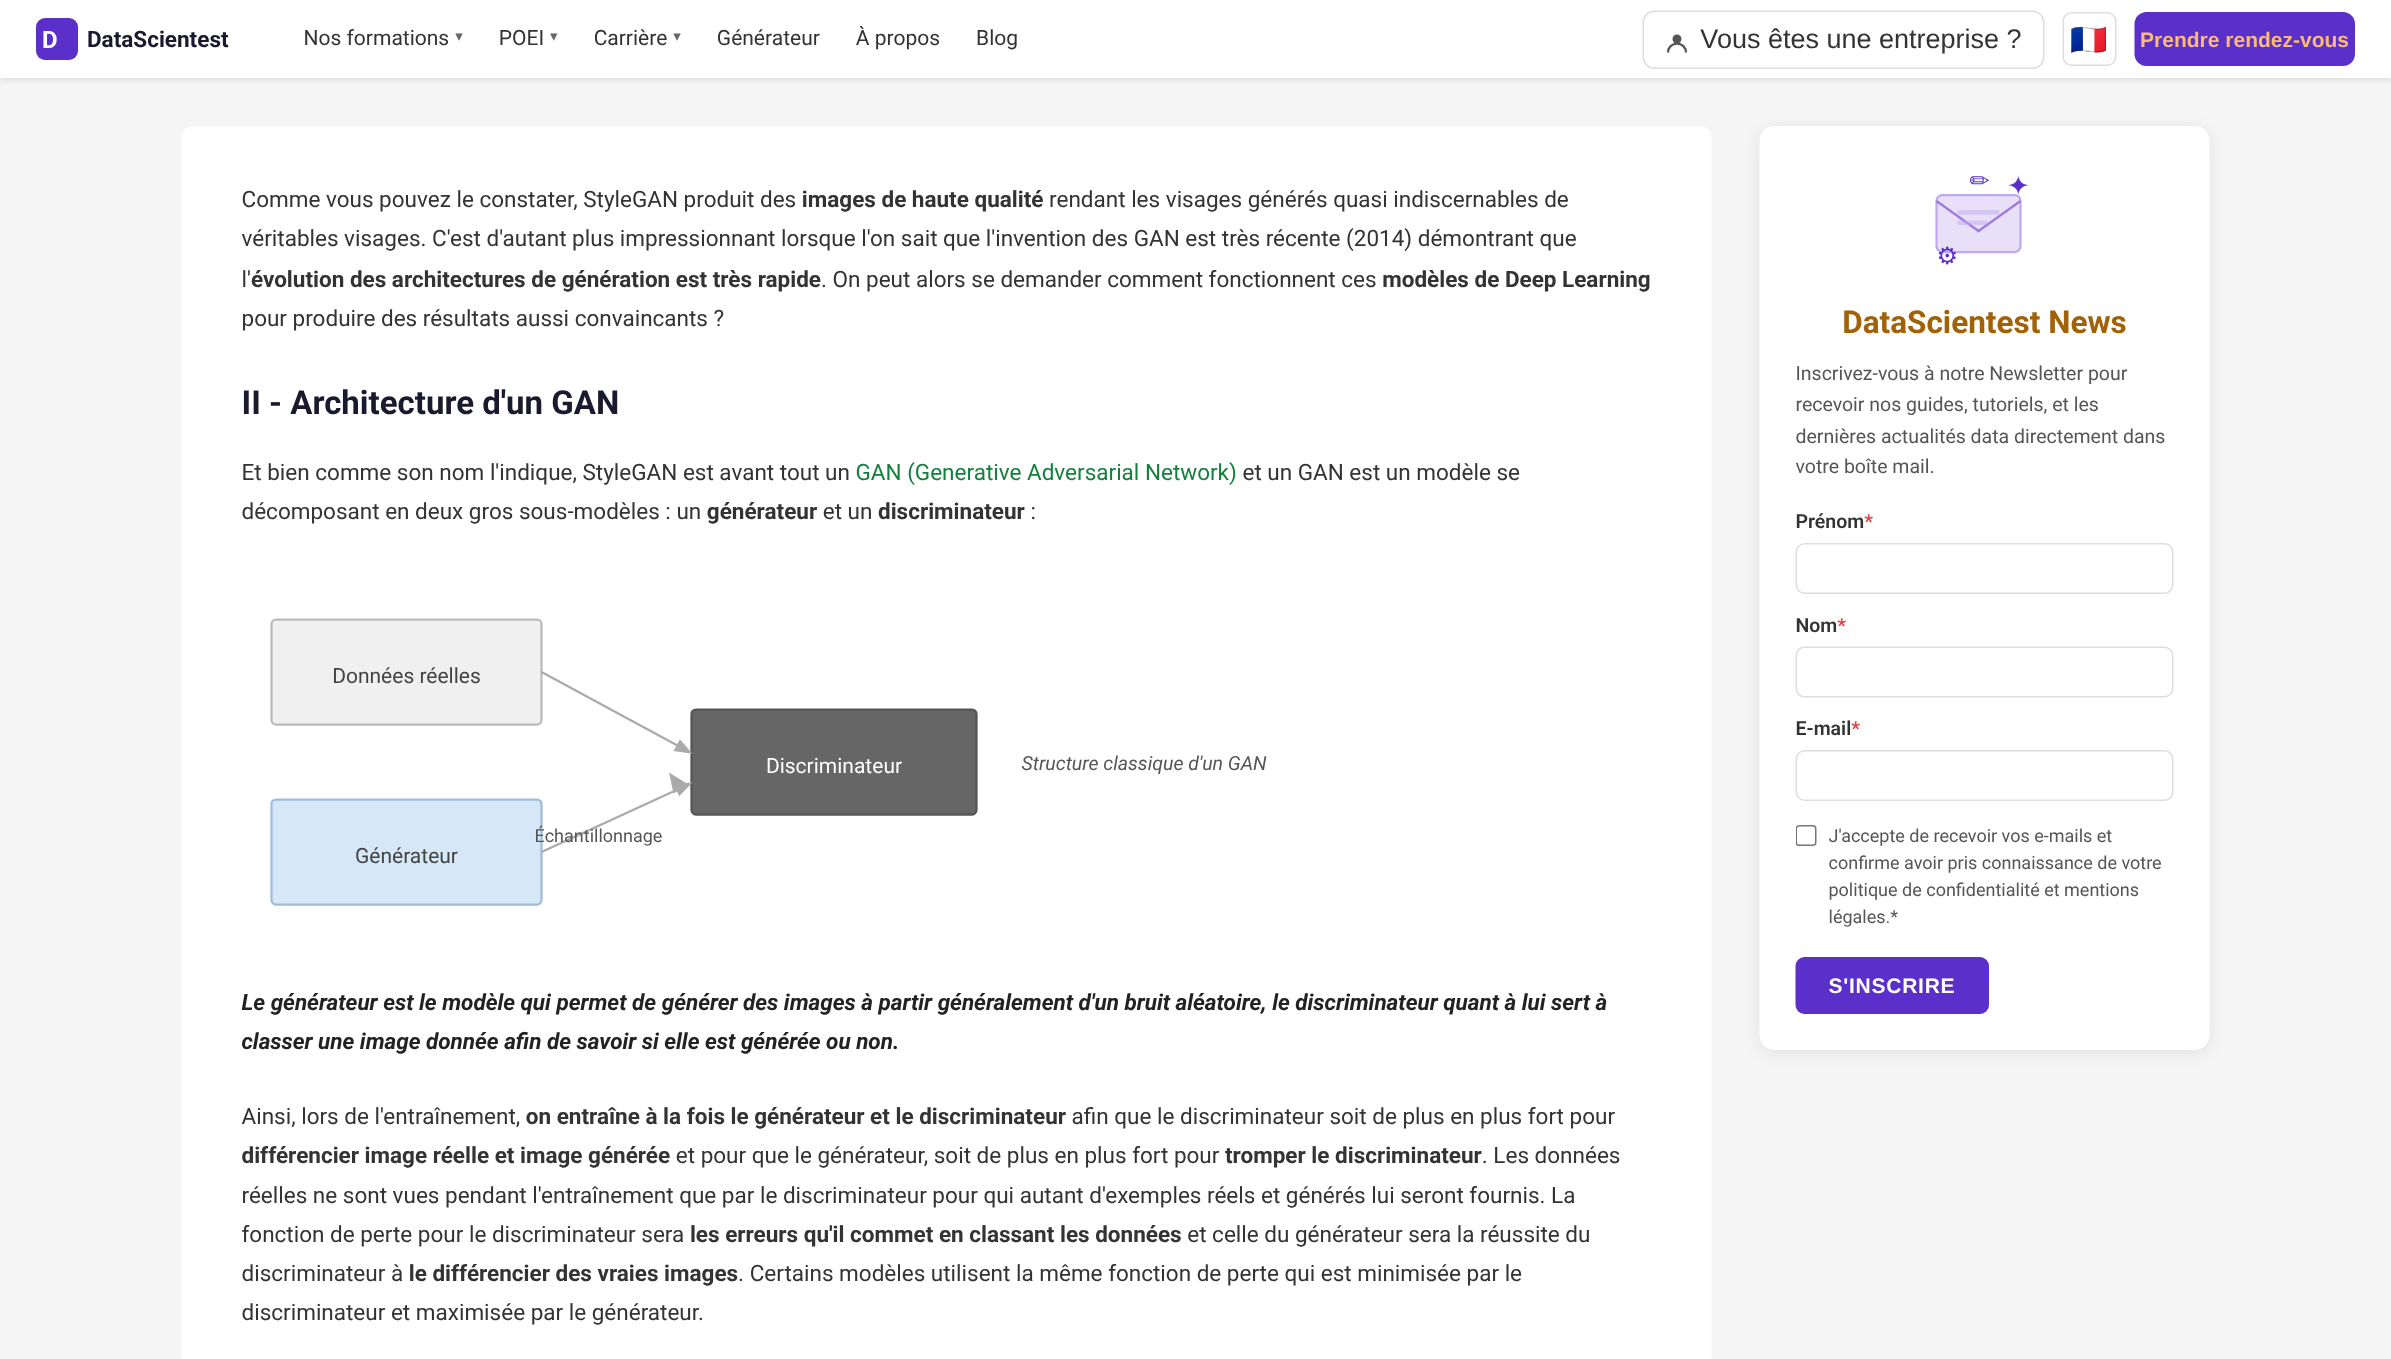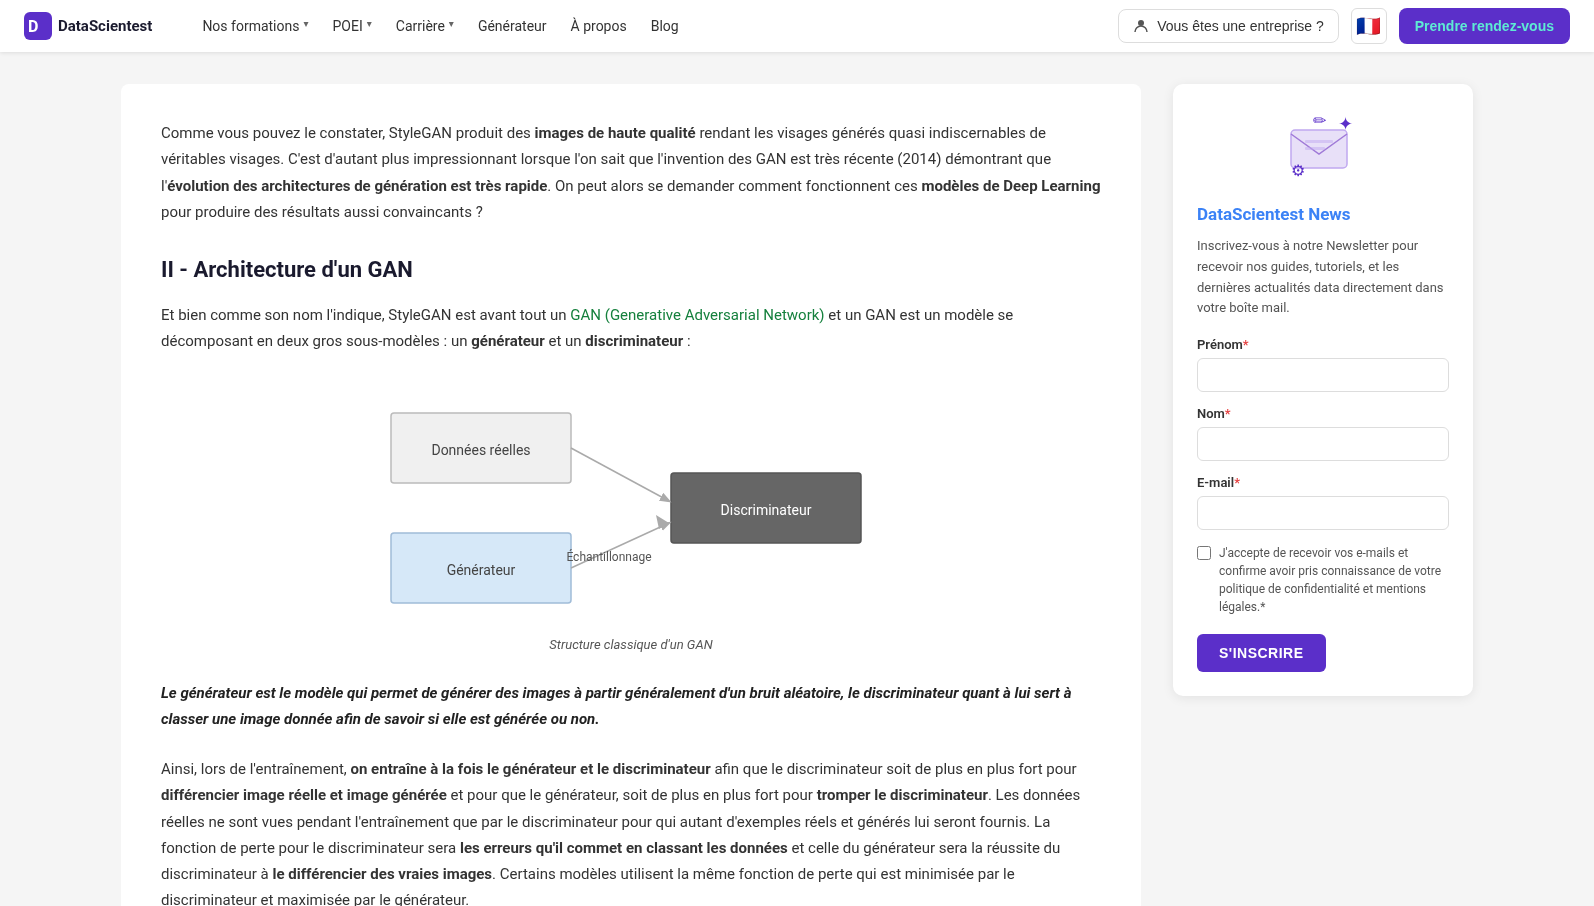--- a/index.html
+++ b/index.html
@@ -58,48 +58,48 @@
     }
     .nav-item .chevron { font-size: 10px; color: #666; }
     .navbar-right {
       display: flex;
       align-items: center;
       gap: 12px;
       flex-shrink: 0;
     }
     .enterprise-btn {
       display: flex;
-      align-items: flex-start;
+      align-items: flex-end;
       gap: 8px;
       padding: 8px 14px;
       border: 1.5px solid #ddd;
       border-radius: 8px;
       cursor: pointer;
-      font-size: 14px;
+      font-size: 18px;
       color: #333;
       background: #fff;
     }
     .flag-btn {
       width: 36px;
       height: 36px;
       border-radius: 6px;
       border: 1px solid #ddd;
       cursor: pointer;
       background: #fff;
       display: flex;
       align-items: center;
       justify-content: center;
       font-size: 20px;
     }
     .cta-btn {
       background: #5b2fc9;
-      color: #5eead4;
+      color: #fdba74;
       border: none;
       border-radius: 8px;
-      padding: 10px 16px;
+      padding: 10px 4px;
       font-size: 14px;
       font-weight: 600;
       cursor: pointer;
       white-space: nowrap;
     }
 
     
     .page-container {
       margin-top: 52px;
       display: flex;
@@ -142,21 +142,21 @@
       margin-bottom: 24px;
     }
     .body-text a {
       color: #15803d;
       text-decoration: none;
     }
 
     
     .diagram-container {
       display: flex;
-      flex-direction: column;
+      flex-direction: row;
       align-items: center;
       margin: 28px 0;
     }
     .diagram-svg-wrapper {
       width: 520px;
     }
     .diagram-caption {
       font-size: 13px;
       color: #555;
       margin-top: 10px;
@@ -184,24 +184,24 @@
       padding: 24px;
       box-shadow: 0 2px 12px rgba(0,0,0,0.08);
     }
     .newsletter-icon {
       width: 80px;
       height: 80px;
       margin: 0 auto 16px;
       display: block;
     }
     .newsletter-title {
-      font-size: 17px;
+      font-size: 21px;
       font-weight: 700;
-      color: #3b82f6;
-      text-align: left;
+      color: #a16207;
+      text-align: center;
       margin-bottom: 12px;
     }
     .newsletter-desc {
       font-size: 13px;
       color: #555;
       line-height: 1.6;
       text-align: left;
       margin-bottom: 18px;
     }
     .form-label {

